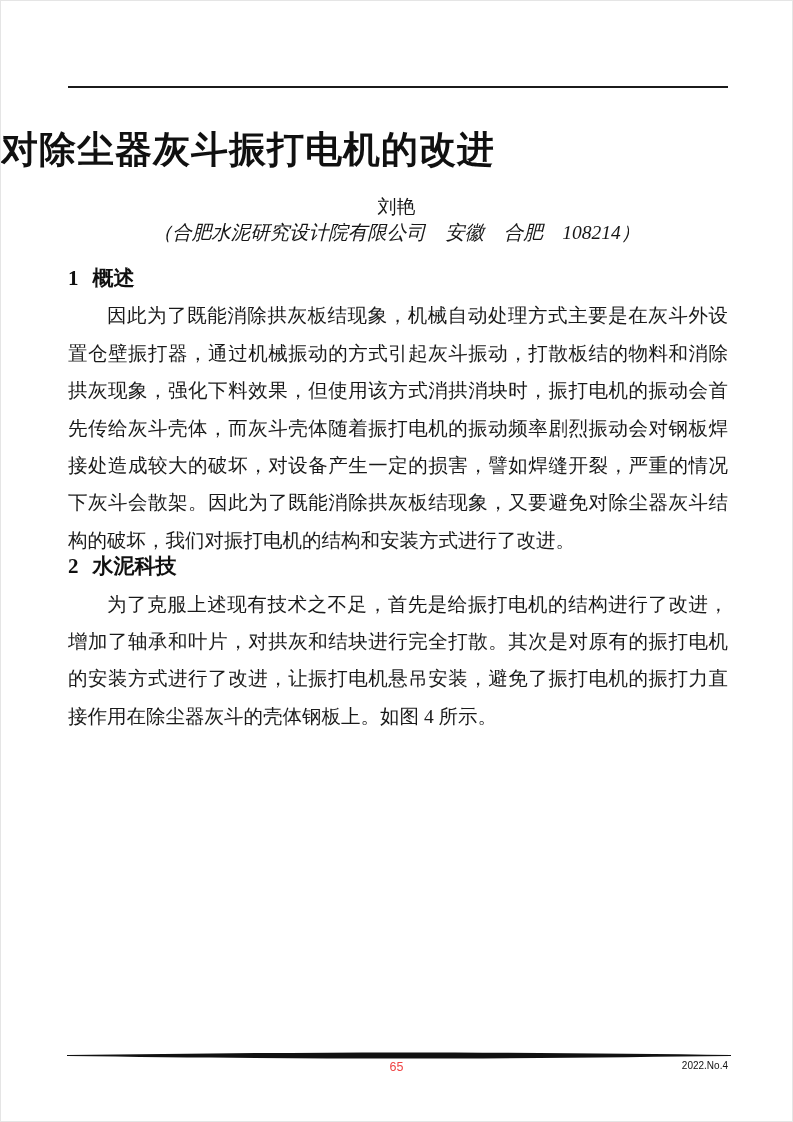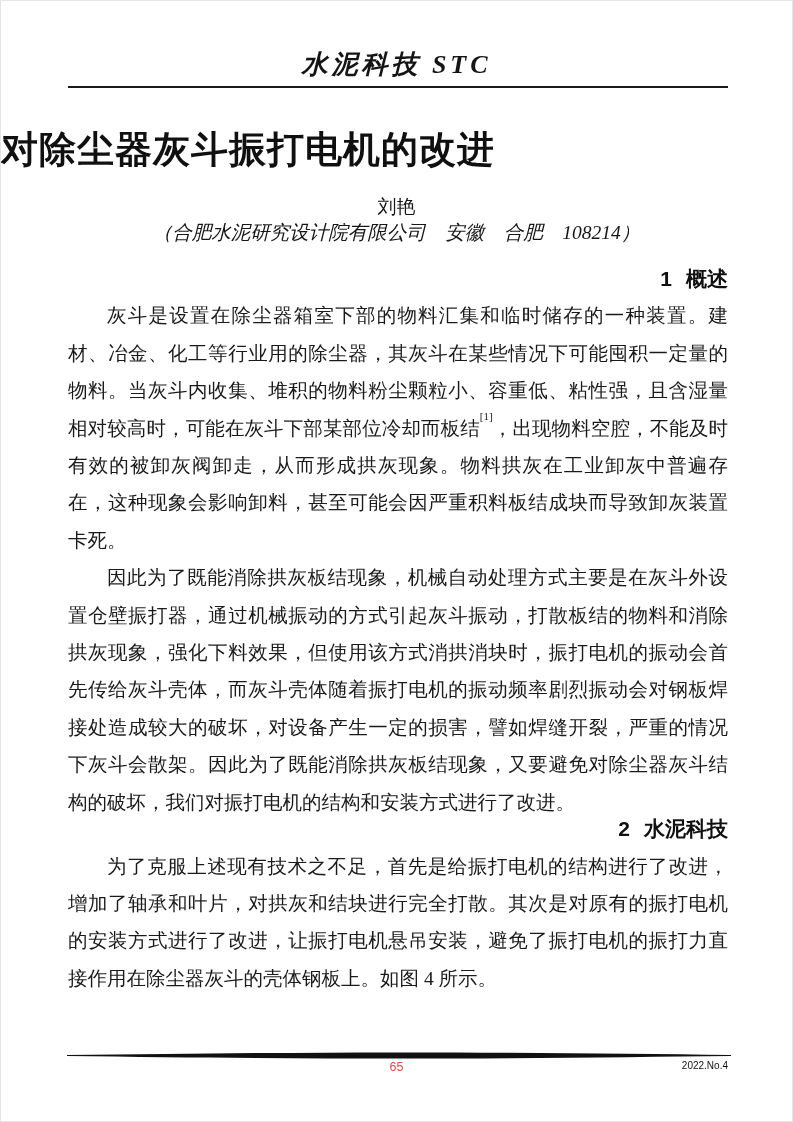--- a/index.html
+++ b/index.html
@@ -62,26 +62,25 @@
   }
 
   
   .body {
     position: absolute;
     top: 259px; left: 67px;
     width: 660px;
   }
   .body h2 {
     margin: 0;
-    font-family: Liberation Sans, sans-serif;
+    font-family: Liberation Serif, serif;
     font-size: 21px;
     font-weight: bold;
     line-height: 37.4px;
     color: #101010;
-    text-align: right;
   }
   .body h2 .sec-num { display: inline-block; margin-right: 14px; }
   .body h2.later { margin-top: -11px; }
   .body p {
     margin: 0;
     font-size: 19.5px;
     line-height: 37.4px;
     text-align: justify;
     text-indent: 2em;
     color: #1a1a1a;
@@ -114,34 +113,32 @@
     font-family: "Liberation Sans", "DejaVu Sans", sans-serif;
     font-size: 10px;
     color: #111111;
   }
 </style>
 </head>
 <body>
 
 <div class="page">
 
-  <div class="journal-title">水泥科技 STC</div>
   <div class="header-rule"></div>
 
   <h1 class="article-title">对除尘器灰斗振打电机的改进</h1>
   <div class="author">刘艳</div>
   <div class="affiliation">（合肥水泥研究设计院有限公司　安徽　合肥　108214）</div>
 
   <div class="body">
 
     <h2>
       <span class="sec-num">1</span><span>概述</span>
     </h2>
 
-    <p><span>灰斗是设置在除尘器箱室下部的物料汇集和临时储存的一种装置。建材、冶金、化工等行业用的除尘器，其灰斗在某些情况下可能囤积一定量的物料。当灰斗内收集、堆积的物料粉尘颗粒小、容重低、粘性强，且含湿量相对较高时，可能在灰斗下部某部位冷却而板结</span><sup>[1]</sup><span>，出现物料空腔，不能及时有效的被卸灰阀卸走，从而形成拱灰现象。物料拱灰在工业卸灰中普遍存在，这种现象会影响卸料，甚至可能会因严重积料板结成块而导致卸灰装置卡死。</span></p>
 
     <p>因此为了既能消除拱灰板结现象，机械自动处理方式主要是在灰斗外设置仓壁振打器，通过机械振动的方式引起灰斗振动，打散板结的物料和消除拱灰现象，强化下料效果，但使用该方式消拱消块时，振打电机的振动会首先传给灰斗壳体，而灰斗壳体随着振打电机的振动频率剧烈振动会对钢板焊接处造成较大的破坏，对设备产生一定的损害，譬如焊缝开裂，严重的情况下灰斗会散架。因此为了既能消除拱灰板结现象，又要避免对除尘器灰斗结构的破坏，我们对振打电机的结构和安装方式进行了改进。</p>
 
     <h2 class="later">
       <span class="sec-num">2</span><span>水泥科技</span>
     </h2>
 
     <p>为了克服上述现有技术之不足，首先是给振打电机的结构进行了改进，增加了轴承和叶片，对拱灰和结块进行完全打散。其次是对原有的振打电机的安装方式进行了改进，让振打电机悬吊安装，避免了振打电机的振打力直接作用在除尘器灰斗的壳体钢板上。如图 4 所示。</p>
 
   </div>

